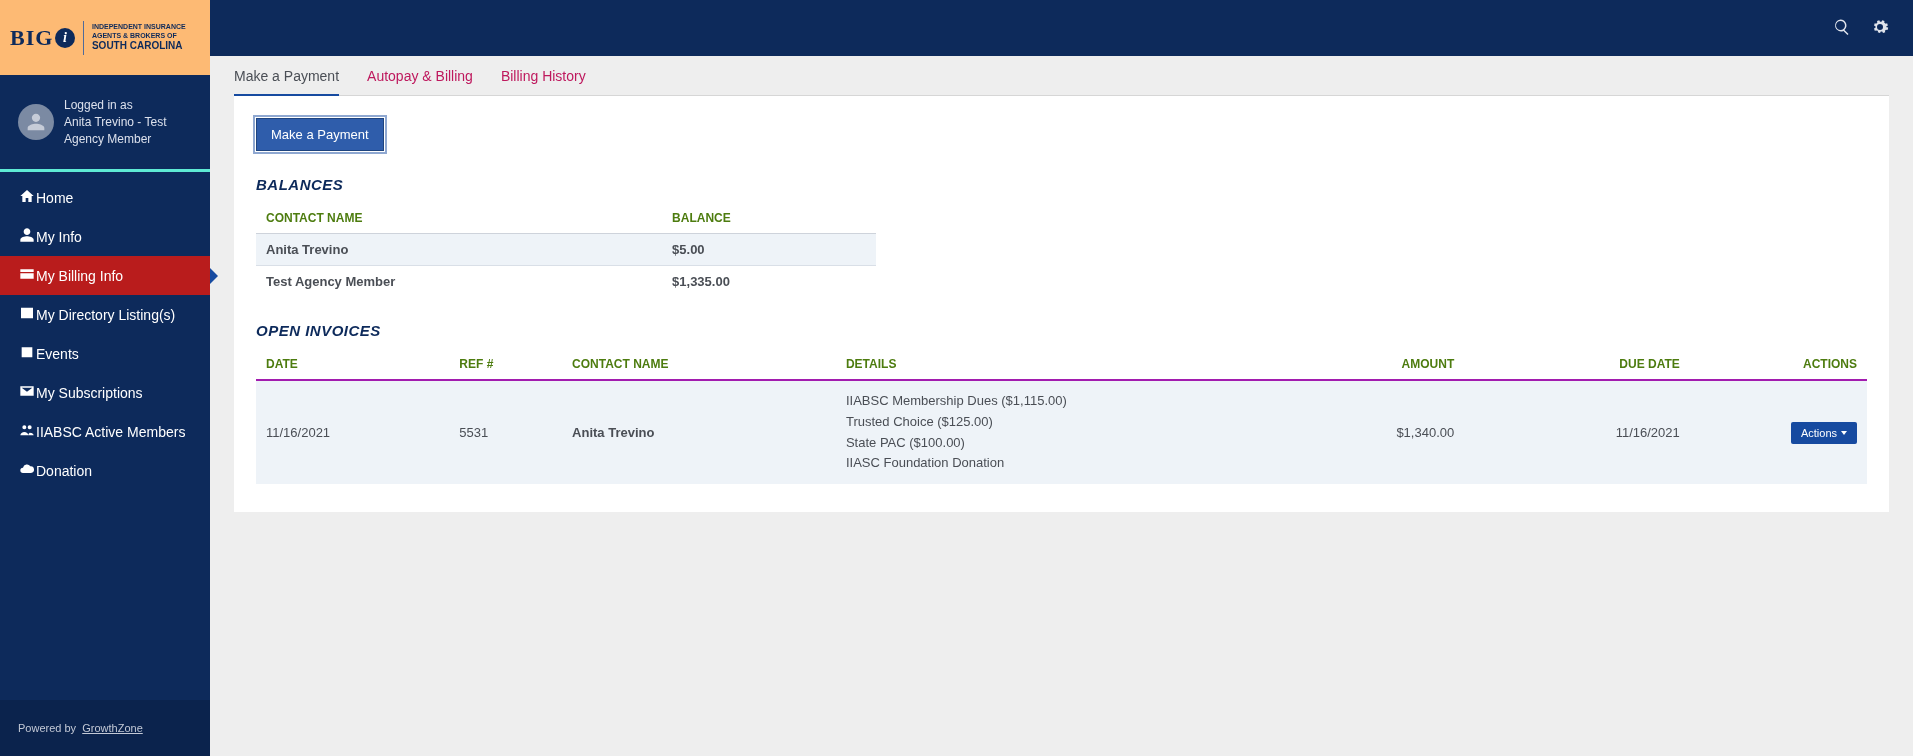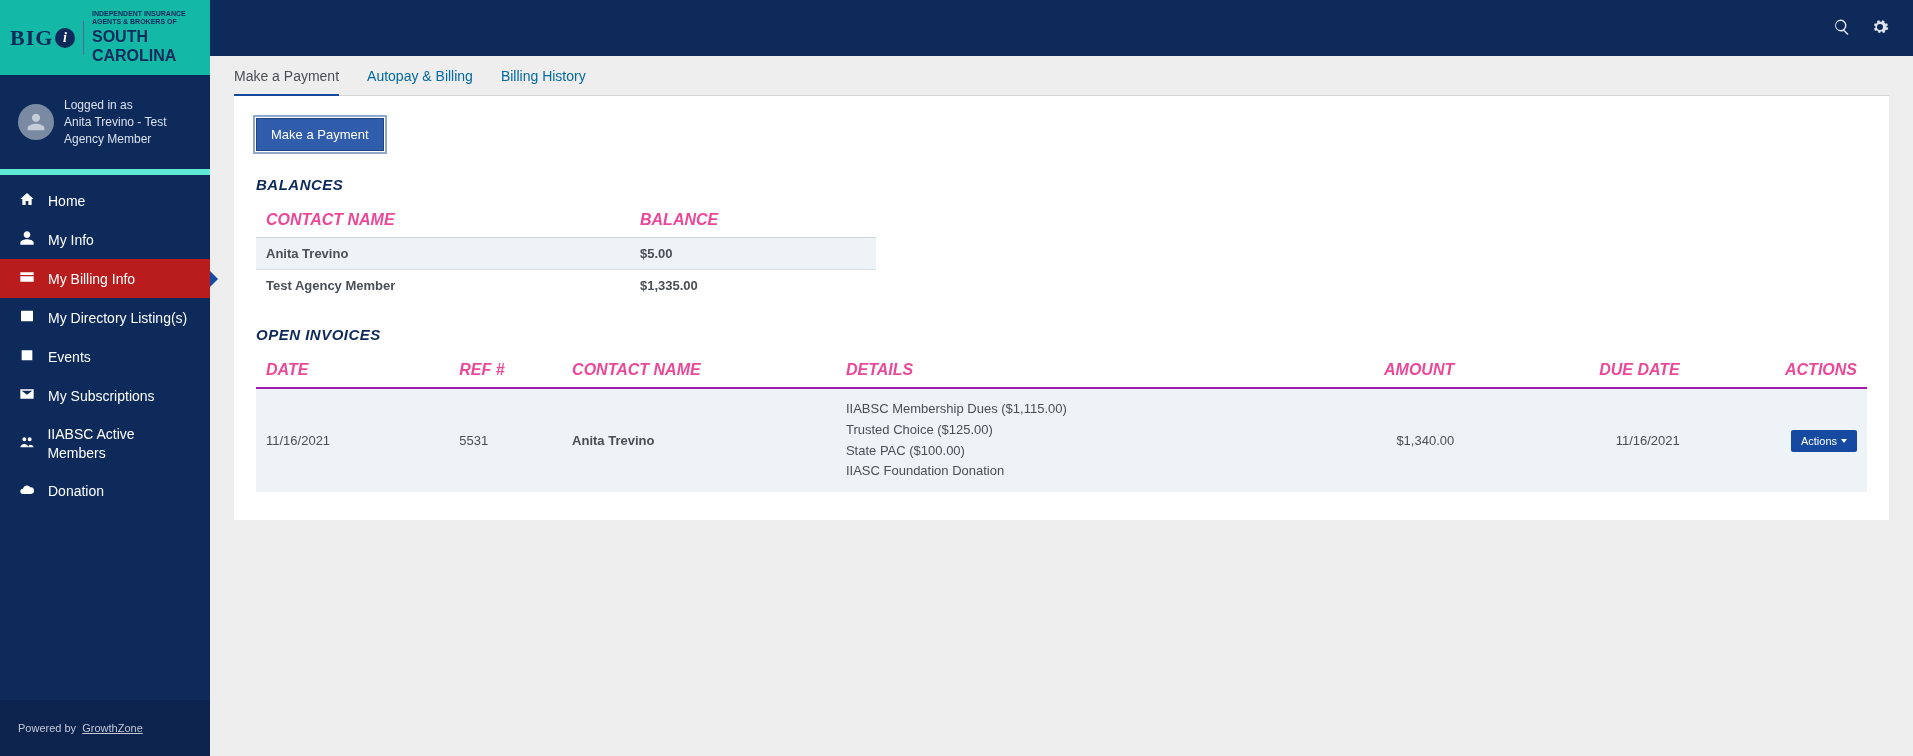--- a/index.html
+++ b/index.html
@@ -13,21 +13,21 @@
 
   
   .sidebar {
     width: 210px;
     background: #0d2a5b;
     color: #fff;
     display: flex;
     flex-direction: column;
   }
   .logo-area {
-    background: #14b8a6;
+    background: #fdba74;
     height: 75px;
     display: flex;
     align-items: center;
     justify-content: center;
     padding: 0 10px;
   }
   .logo-big {
     font-family: Georgia, serif;
     font-weight: bold;
     color: #0d2a5b;
@@ -37,39 +37,39 @@
     align-items: center;
   }
   .logo-big .i-circle {
     display:inline-flex; align-items:center; justify-content:center;
     width:20px;height:20px;border-radius:50%;
     background:#0d2a5b;color:#fff;font-family:Georgia,serif;
     font-style: italic; font-size:14px; margin-left:2px;
   }
   .logo-sep { width:1px; height:34px; background:#506b9a; margin:0 8px;}
   .logo-sub { font-size:7px; line-height:1.2; color:#0d2a5b; font-weight:bold;}
-  .logo-sub .state { font-size:16px; }
+  .logo-sub .state { font-size:10px; }
 
   .user-block {
     display:flex; align-items:center; gap:10px;
     padding: 22px 18px;
-    border-bottom: 6px solid #5eead4;
+    border-bottom: 3px solid #5eead4;
   }
   .avatar {
     width:36px;height:36px;border-radius:50%;
     background:#7b8aa3;
     display:flex;align-items:center;justify-content:center;
   }
   .avatar svg{width:20px;height:20px;fill:#c6ccd8;}
   .user-text { font-size:12px; color:#dbe0ec; line-height:1.4; }
 
   .nav { list-style:none; padding-top:6px; }
   .nav li { position:relative; }
   .nav a {
-    display:flex; align-items:center; gap:12px;
+    display:flex; align-items:center; 
     padding: 10px 18px;
     color:#fff; text-decoration:none; font-size:14px;
   }
   .nav li.active a { background:#b91c1c;text-align:center; }
   .nav li.active::after{
     content:"";
     position:absolute; right:-8px; top:50%; transform:translateY(-50%);
     border-left:8px solid #164aa0;
     border-top:8px solid transparent;
     border-bottom:8px solid transparent;
@@ -95,21 +95,21 @@
   .topbar svg{width:18px;height:18px;fill:#e0e4ec;cursor:pointer;}
 
   .content { padding: 12px 24px; }
   .tabs {
     display:flex; gap:28px;
     border-bottom:1px solid #d6d6d6;
     margin-bottom:0;
   }
   .tab {
     padding:0 0 10px 0;
-    color:#0369a1; font-size:14px; cursor:pointer;
+    color:#be185d; font-size:14px; cursor:pointer;
   }
   .tab.active { color:#4a4e55; border-bottom:2px solid #164aa0; margin-bottom:-1px;}
 
   .panel {
     background:#fff;
     padding:22px 22px 28px;
     margin-top:0;
   }
 
   .btn-primary{
@@ -120,23 +120,22 @@
 
   .section-title{
     color:#0d2a5b; font-size:15px; letter-spacing:0.5px;
     margin:25px 0 10px;
     font-style:italic;
   }
 
   table.balances, table.invoices { width: 100%; border-collapse: collapse; }
   table.balances { max-width: 620px; }
   table th {
-    text-align:left; font-size:16px; color:#ec4899; font-weight:bold;
+    text-align:left; font-size:12px; color:#4d7c0f; font-weight:bold;
     padding:8px 10px;
-    font-style:italic;
   }
   table.balances thead tr { border-bottom:1px solid #ced3db; }
   table.balances td { padding:8px 10px; font-size:13px; font-weight:600; color:#4a4e55;}
   table.balances tbody tr:nth-child(odd){ background:#eef3f8; border-top:1px solid #d9dfe7; border-bottom:1px solid #d9dfe7;}
 
   table.invoices thead tr { border-bottom:2px solid #a21caf; }
   table.invoices td { padding:10px 10px; font-size:13px; color:#4a4e55; vertical-align:middle;}
   table.invoices tbody tr { background:#eef3f8; }
   table.invoices td.bold{font-weight:600;}
   table.invoices .details div{ line-height:1.6; }

